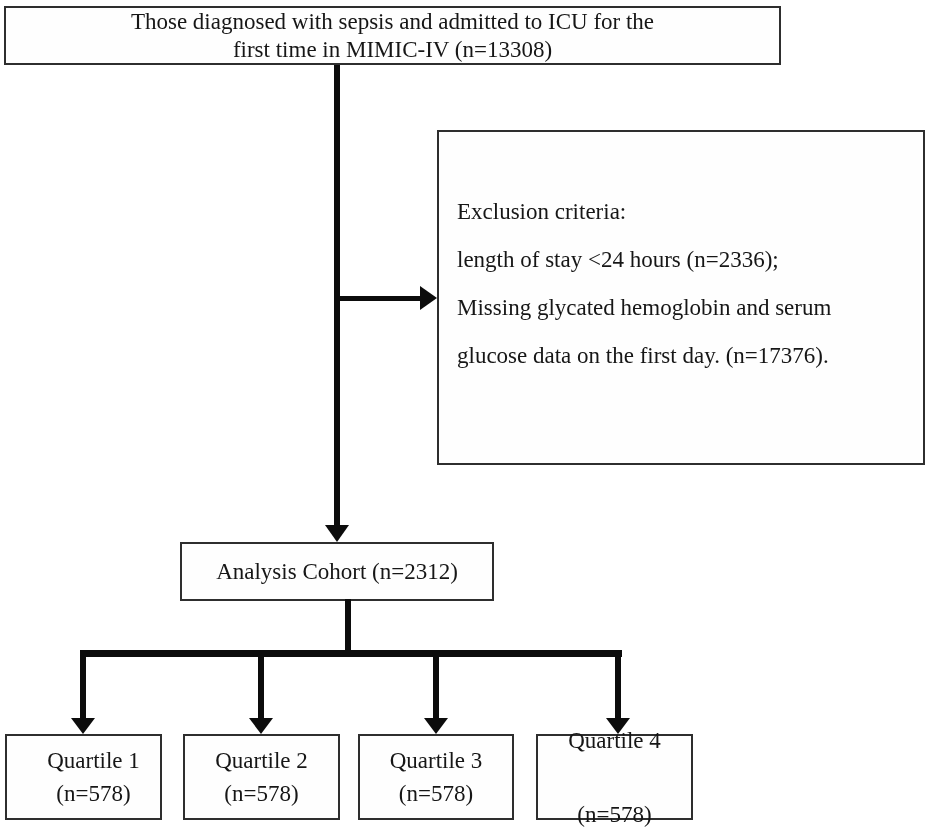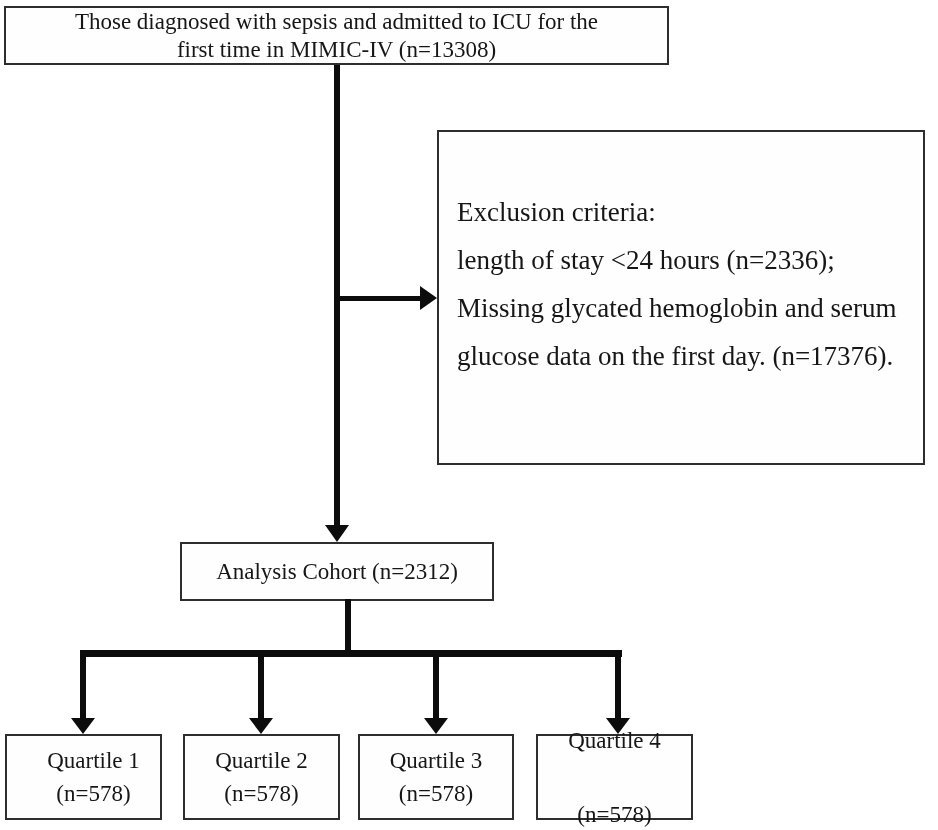--- a/index.html
+++ b/index.html
@@ -22,31 +22,31 @@
     color: #161616;
     text-align: center;
   }
   .centered-flex {
     display: flex;
     flex-direction: column;
     justify-content: center;
     align-items: center;
   }
   .top-box {
-    left: 4px; top: 6px; width: 665px; height: 59px;
+    left: 4px; top: 6px; width: 777px; height: 59px;
     font-size: 23px; line-height: 28px;
   }
   .exclusion-box {
     left: 437px; top: 130px; width: 488px; height: 335px;
     text-align: left;
   }
   .exclusion-text {
     position: absolute;
     left: 18px; top: 56px; right: 10px;
-    font-size: 27px; line-height: 48px;
+    font-size: 23px; line-height: 48px;
     color: #161616;
   }
   .cohort-box {
     left: 180px; top: 542px; width: 314px; height: 59px;
     font-size: 23px;
   }
   .quartile-box {
     top: 734px; width: 157px; height: 86px;
     font-size: 23px; line-height: 33px;
   }

